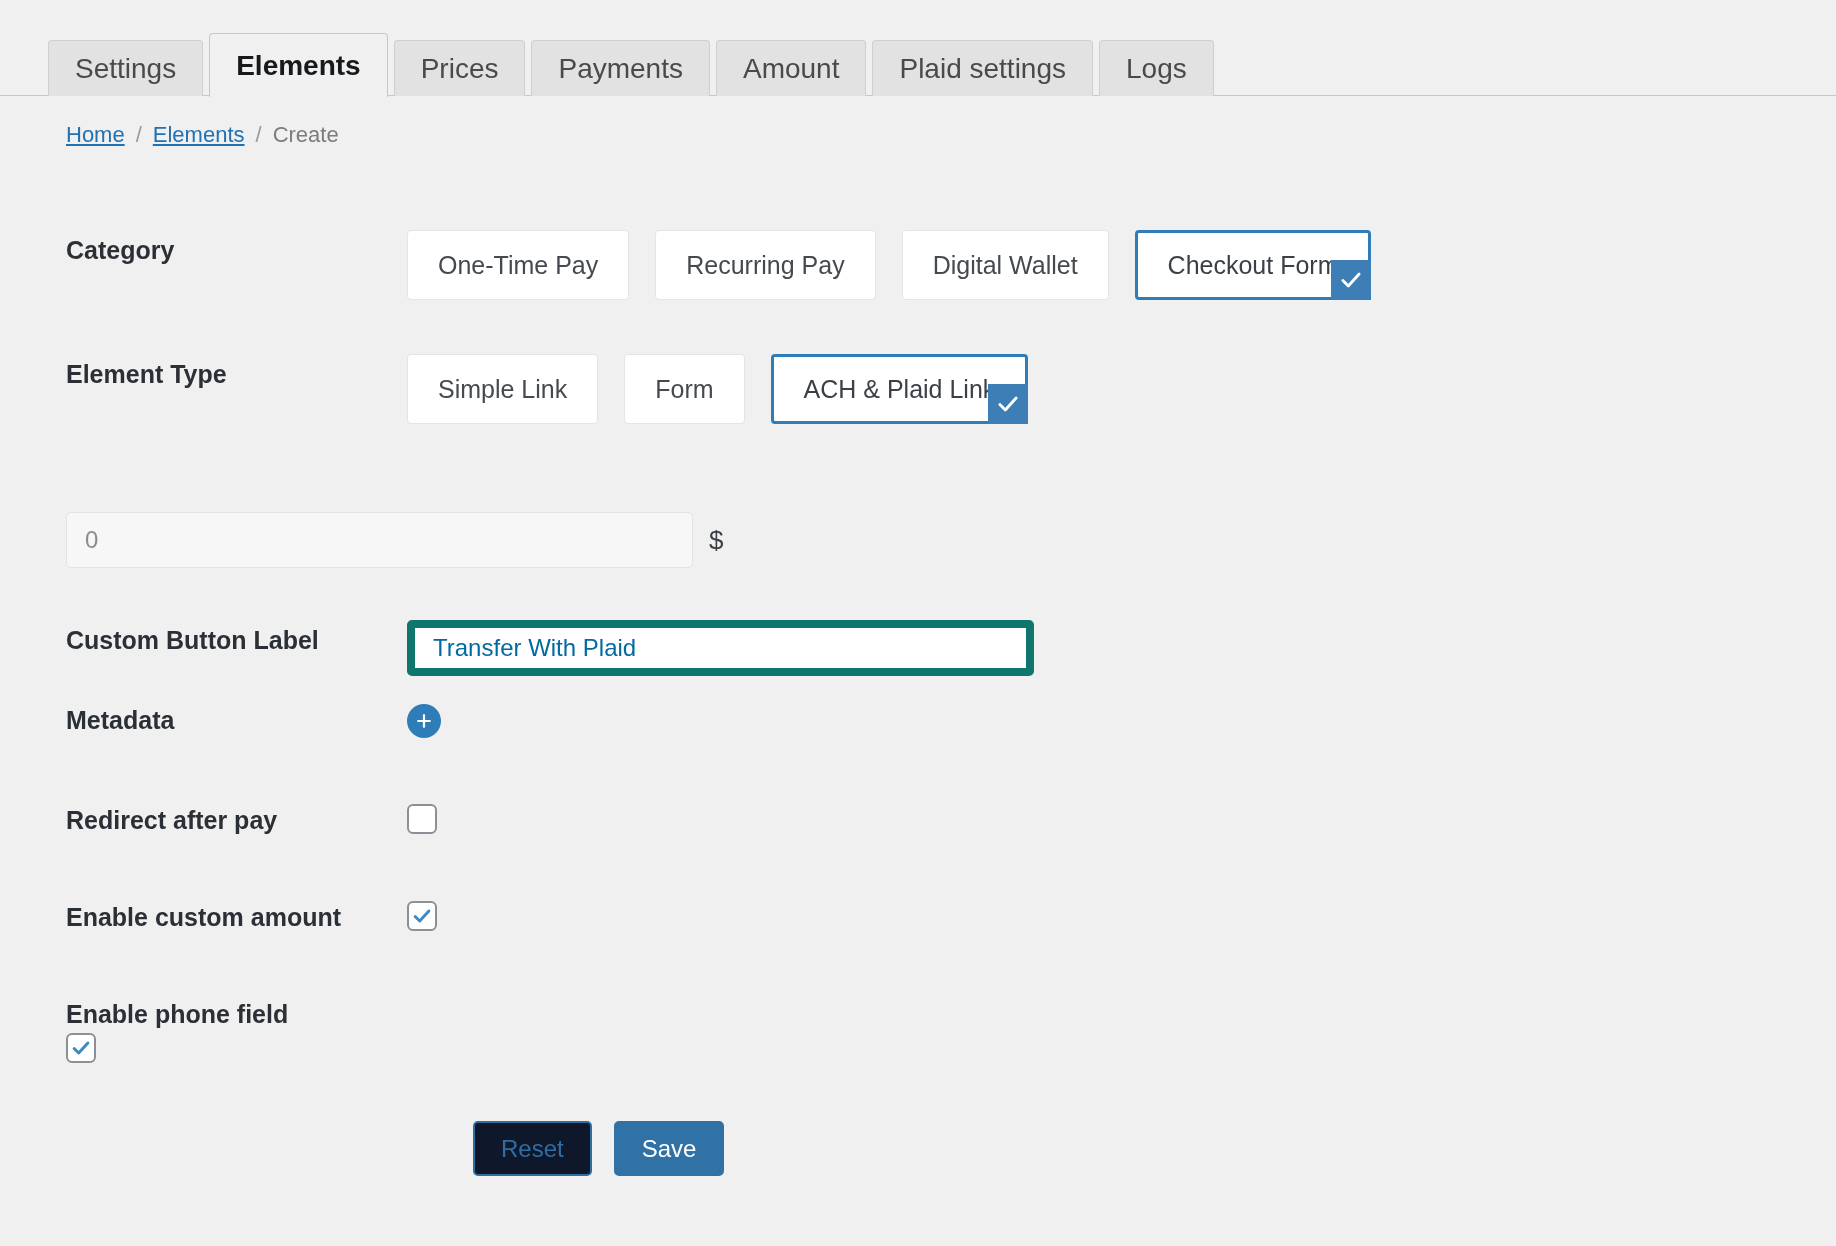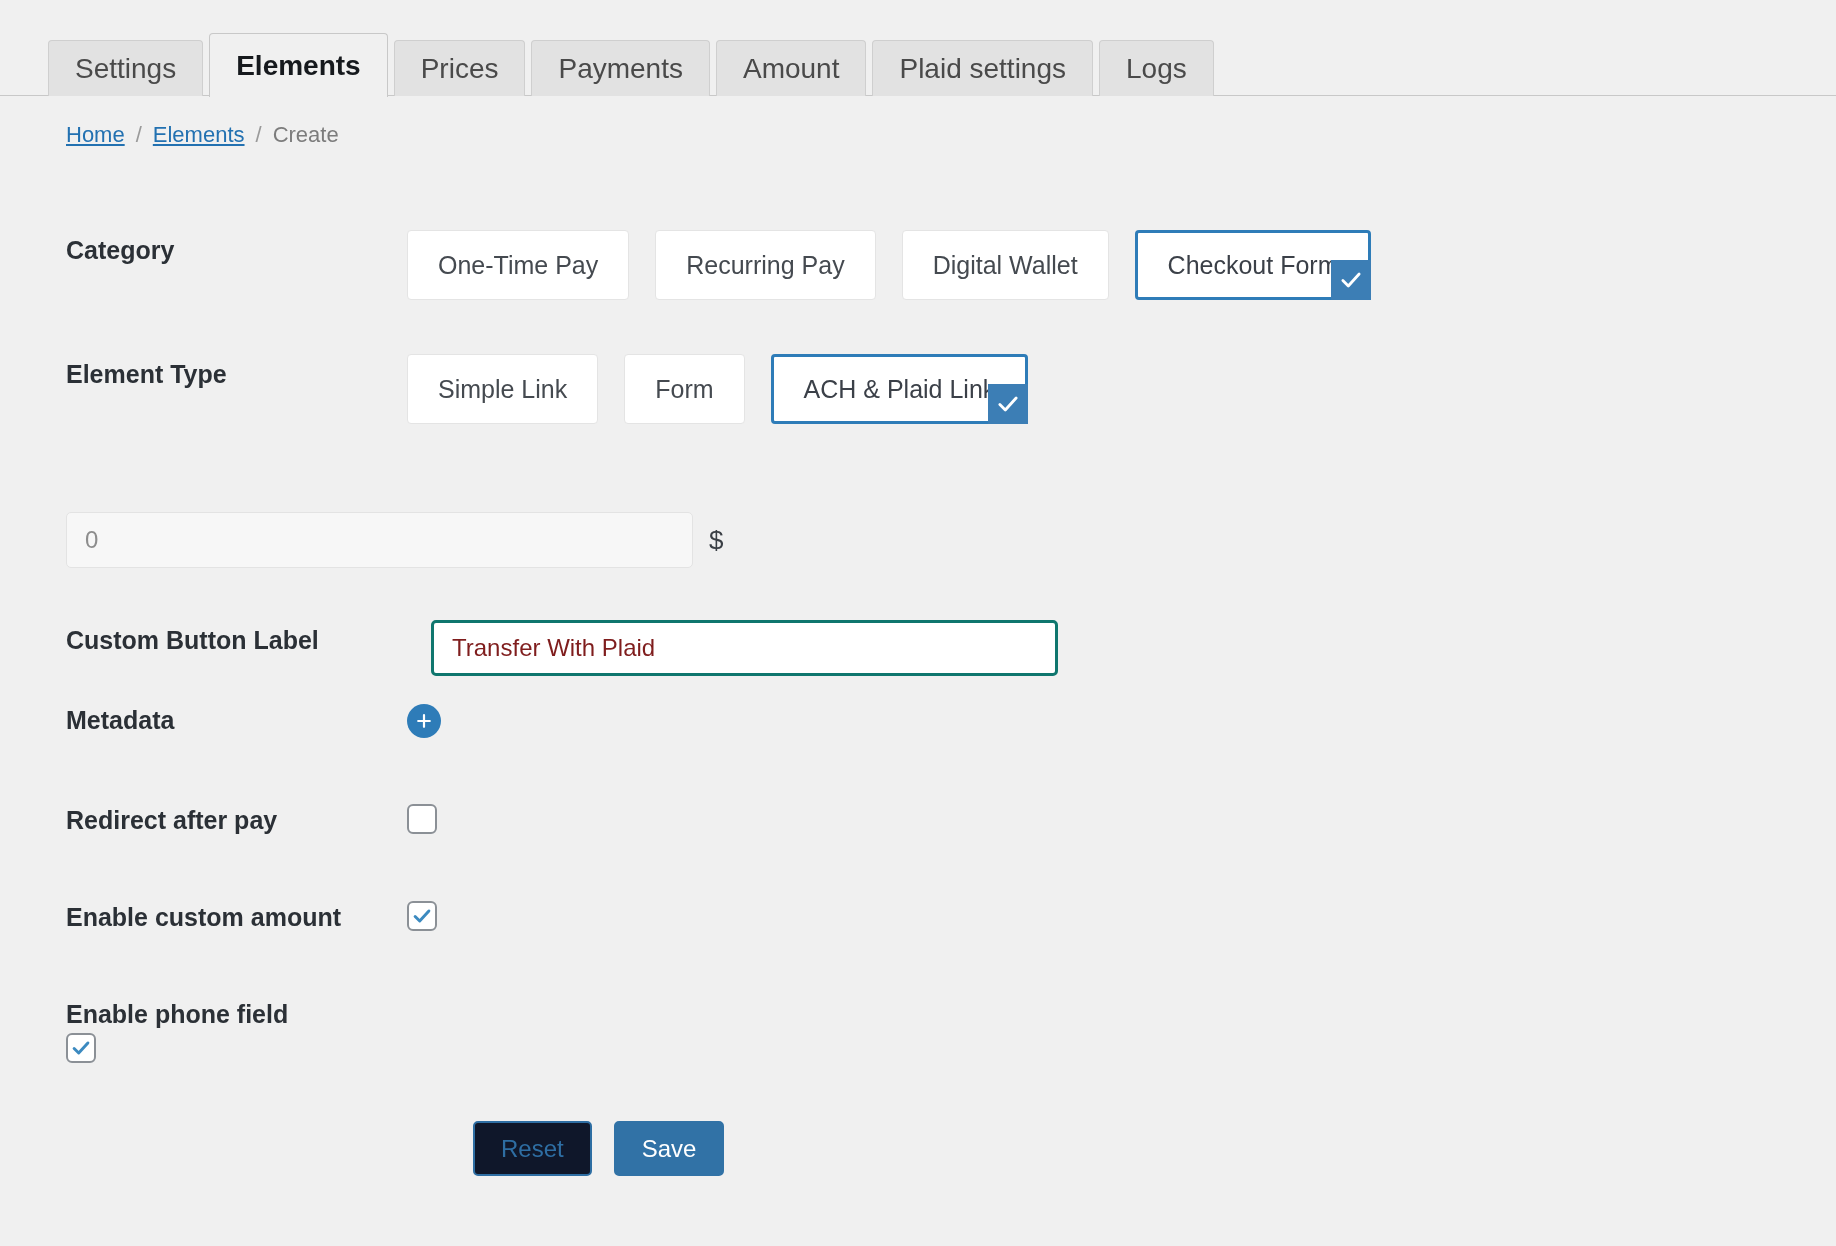--- a/index.html
+++ b/index.html
@@ -134,23 +134,22 @@
     outline: none;
   }
   .text-input.plain {
     background: #f7f7f7;
     border: 1px solid #e3e3e3;
     color: #444;
   }
   .text-input.plain::placeholder { color: #8d8d8d; opacity: 1; }
   .text-input.focused {
     background: #ffffff;
-    border: 3px solid #0f766e;
-    color: #7f1d1d;
-    margin-left: 24px;
+    border: 8px solid #0f766e;
+    color: #0369a1;
   }
   .dollar {
     font-size: 26px;
     color: #3a3f45;
     margin-left: 16px;
     display: inline-block;
     vertical-align: middle;
   }
   .input-line { display: flex; align-items: center; }
 

